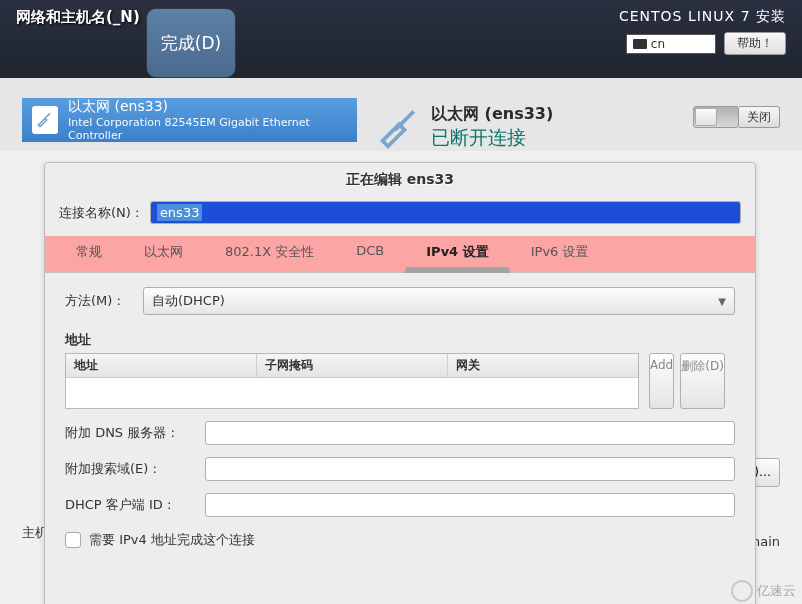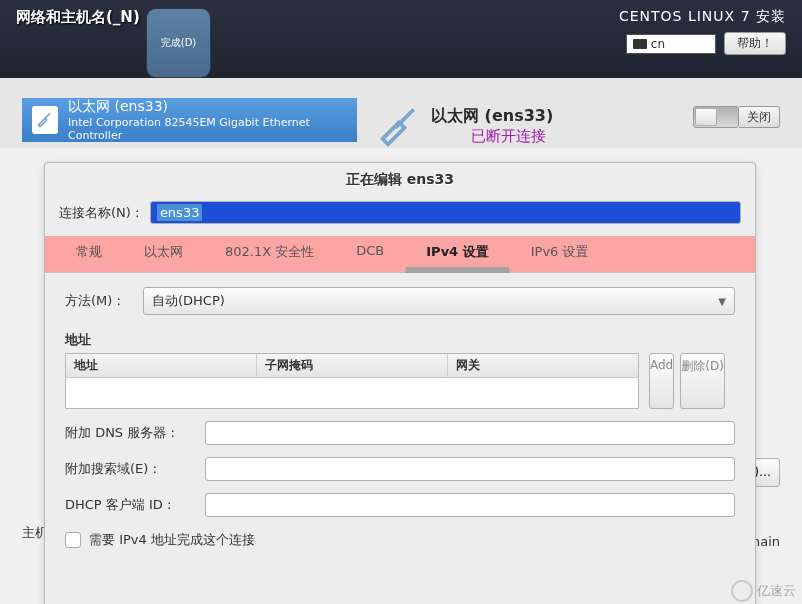--- a/index.html
+++ b/index.html
@@ -18,21 +18,21 @@
     }
     .top-left { display: flex; flex-direction: row; gap: 6px; }
     .top-title { font-size: 15px; font-weight: bold; text-shadow: 1px 1px 2px #000; }
     .done-btn {
       background: #5a7ca0;
       background: linear-gradient(#5d80a5, #4a6a8e);
       border: 1px solid #2b3a4a;
       border-radius: 10px;
       color: #fff;
       padding: 4px 14px;
-      font-size: 10px;
+      font-size: 17px;
       width: fit-content;
       cursor: pointer;
     }
     .top-right { display: flex; flex-direction: column; align-items: flex-end; gap: 6px; }
     .install-title { font-size: 14px; letter-spacing: 1px; }
     .top-right-row { display: flex; gap: 8px; align-items: center; }
     .lang-box {
       background: #fff;
       border: 1px solid #555;
       padding: 2px 50px 2px 6px;
@@ -99,21 +99,21 @@
       gap: 10px;
       margin-left: 20px;
       margin-top: 26px;
       flex: 1;
     }
     .net-big-icon {
       width: 44px; height: 44px;
     }
     .net-detail-text { display: flex; flex-direction: column; }
     .net-detail-title { font-size: 16px; font-weight: bold; color: #2a2a2a; }
-    .net-detail-status { font-size: 15px; color: #a21caf; margin-left: 40px; }
+    .net-detail-status { font-size: 19px; color: #0f766e; }
 
     .toggle-wrap {
       display: flex;
       align-items: flex-start;
       margin-right: 22px;
       margin-top: 28px;
       gap: 0;
     }
     .toggle-switch {
       width: 46px; height: 22px;

